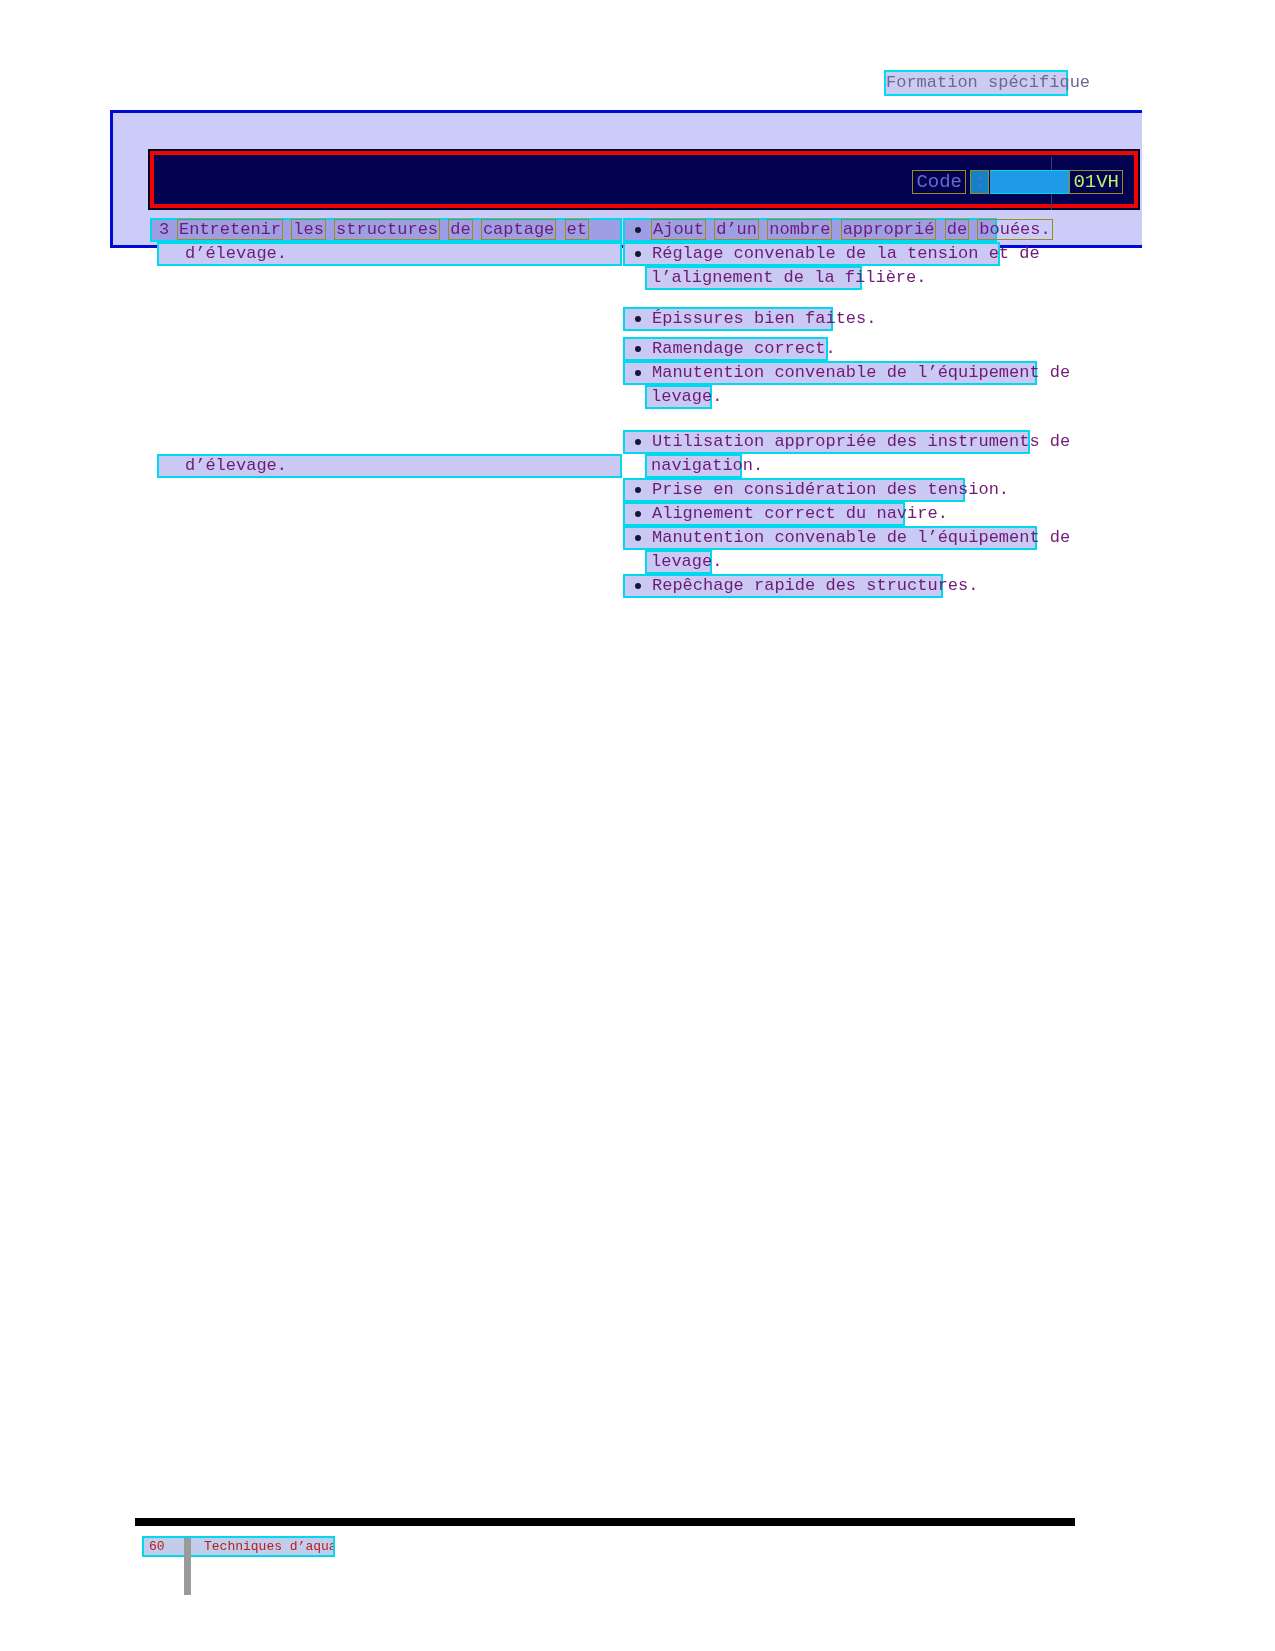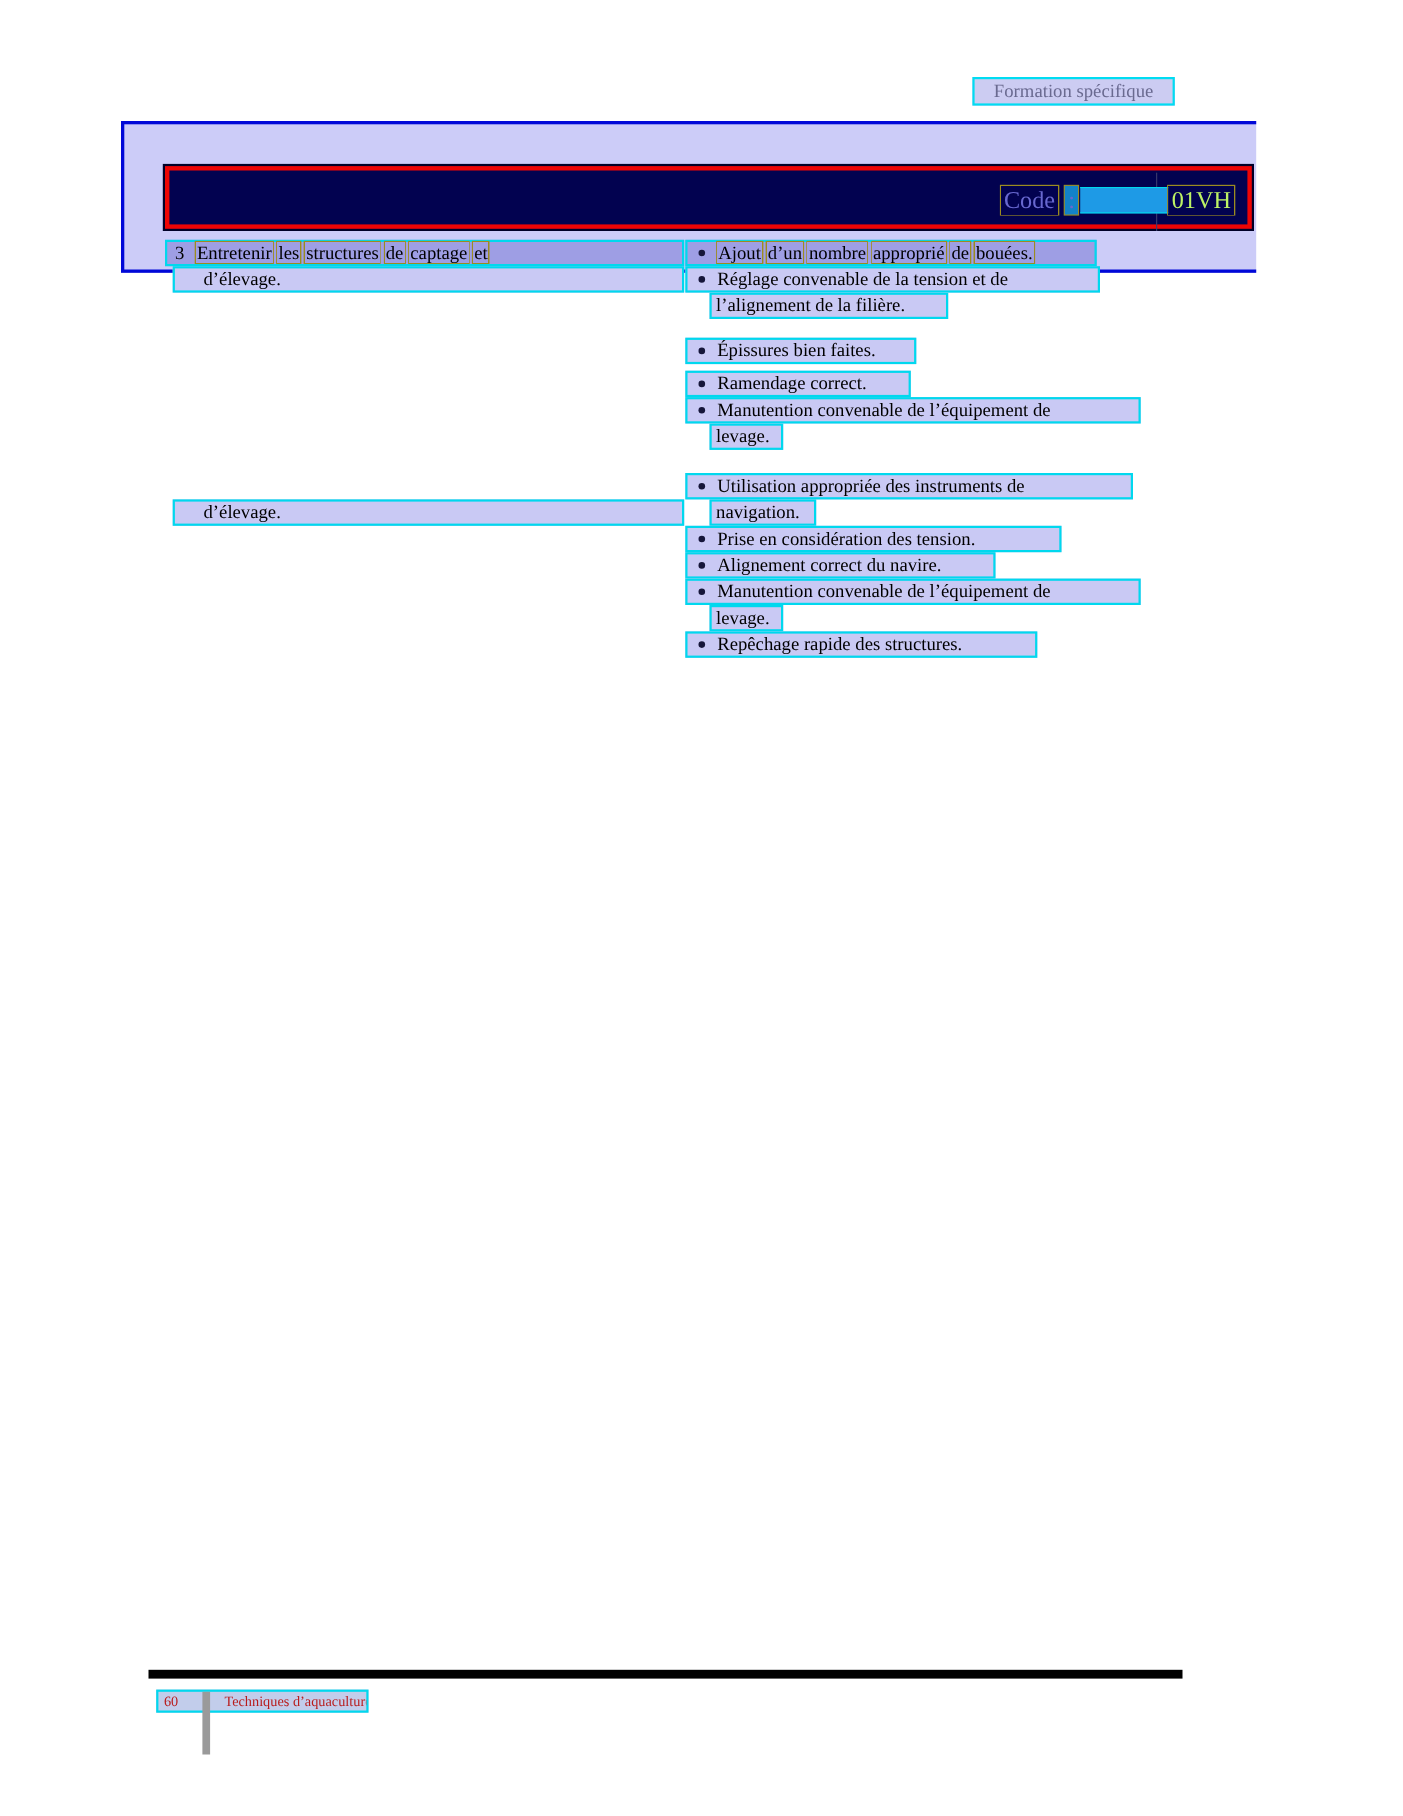--- a/index.html
+++ b/index.html
@@ -1,18 +1,18 @@
 <!DOCTYPE html>
 <html><head>
 <meta charset="utf-8">
 <style>
   html,body{margin:0;padding:0;background:#ffffff;}
   .canvas{
     position:relative;width:1142px;height:1651px;background:#ffffff;
-    font-family:Liberation Serif, serif;color:#16163a;overflow:hidden;
+    font-family:Liberation Mono, monospace;color:#16163a;overflow:hidden;
   }
   
   .page-label{
     position:absolute;left:884px;top:70px;width:184px;height:26px;
     background:#ccccf2;border:2px solid #00dcf2;box-sizing:border-box;
     font-size:17px;line-height:21px;text-align:center;color:#6a6a90;white-space:nowrap;
   }
   
   .panel{
     position:absolute;left:110px;top:110px;width:1070px;height:138px;
@@ -25,32 +25,32 @@
   }
   .codebar-inner{
     position:relative;width:100%;height:100%;box-sizing:border-box;
     background:#020250;border:4px solid #ee0404;
   }
   .codebar .divider{
     position:absolute;left:897px;top:2px;width:1px;height:53px;background:#3c3c6e;
   }
   .code-group{
     position:absolute;right:12px;top:14px;height:26px;display:flex;align-items:center;
-    font-size:22px;color:#6868d0;white-space:nowrap;
+    font-size:19px;color:#6868d0;white-space:nowrap;
   }
   .code-group .wbx{box-shadow:0 0 0 1px #9c8c20;padding:0 3px;}
   .code-label{margin-right:6px;}
   .code-colon{background:#1382c8;margin-right:2px;}
   .code-strip{display:inline-block;width:80px;height:22px;background:#1e9ae6;border-top:1px solid #00d8ee;border-bottom:1px solid #00d8ee;}
   .code-value{color:#bef264;}
   
   .band{
     position:absolute;height:24px;box-sizing:border-box;
     background:#c9c9f4;border:2px solid #00d8ee;
-    font-size:17px;line-height:19px;white-space:nowrap;color:#000000;overflow:visible;
+    font-size:17px;line-height:19px;white-space:nowrap;color:#701a75;overflow:visible;
   }
   .band.dark{background:#9e9ee4;}
   .band .num{display:inline-block;width:26px;padding-left:7px;box-sizing:border-box;}
   .band .ttl{padding-left:0;}
   .band.bullet{padding-left:27px;}
   .band.bullet .dot{
     position:absolute;left:10px;top:7px;width:6px;height:6px;border-radius:50%;background:#16163a;
   }
   .band.cont{padding-left:4px;}
   .wb{box-shadow:0 0 0 1px #9c8c20;padding:0 1px;}

